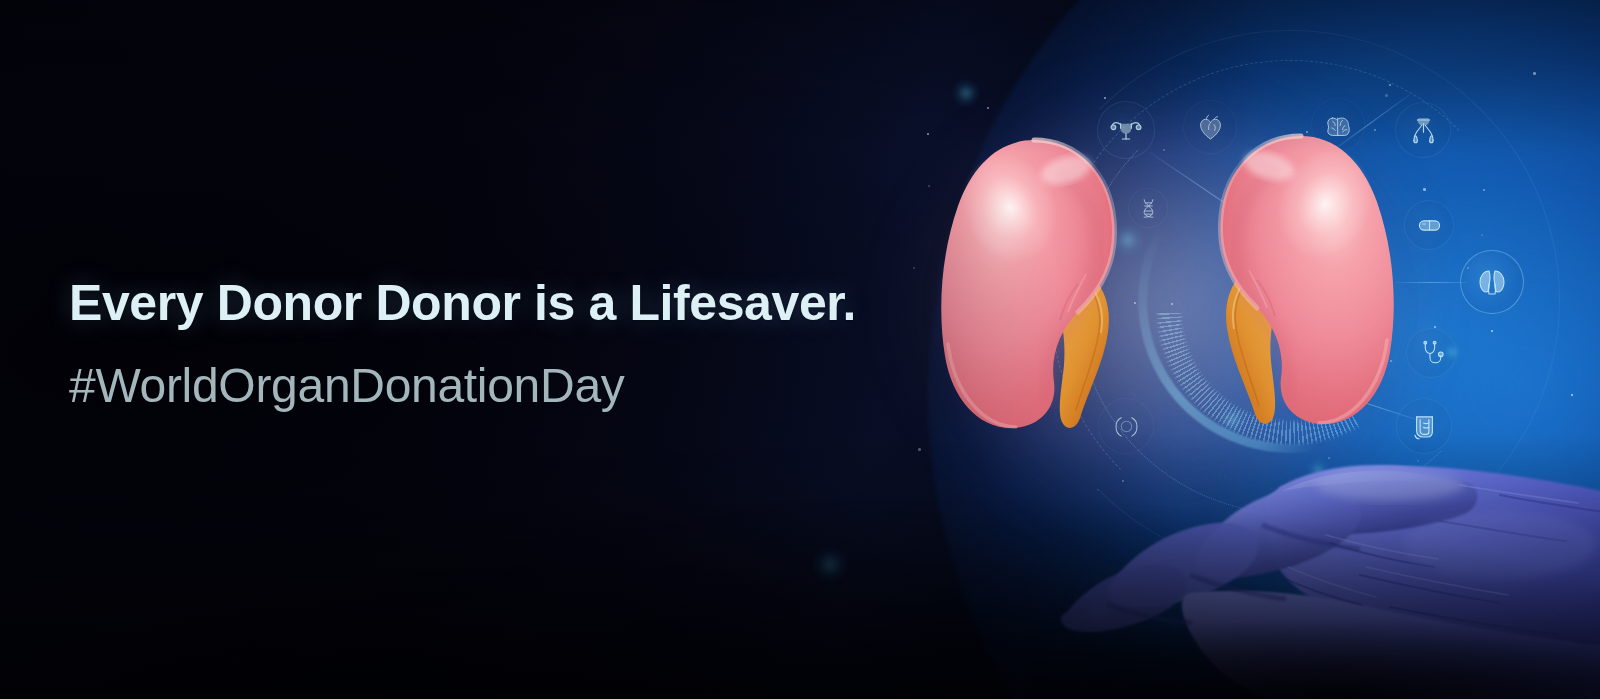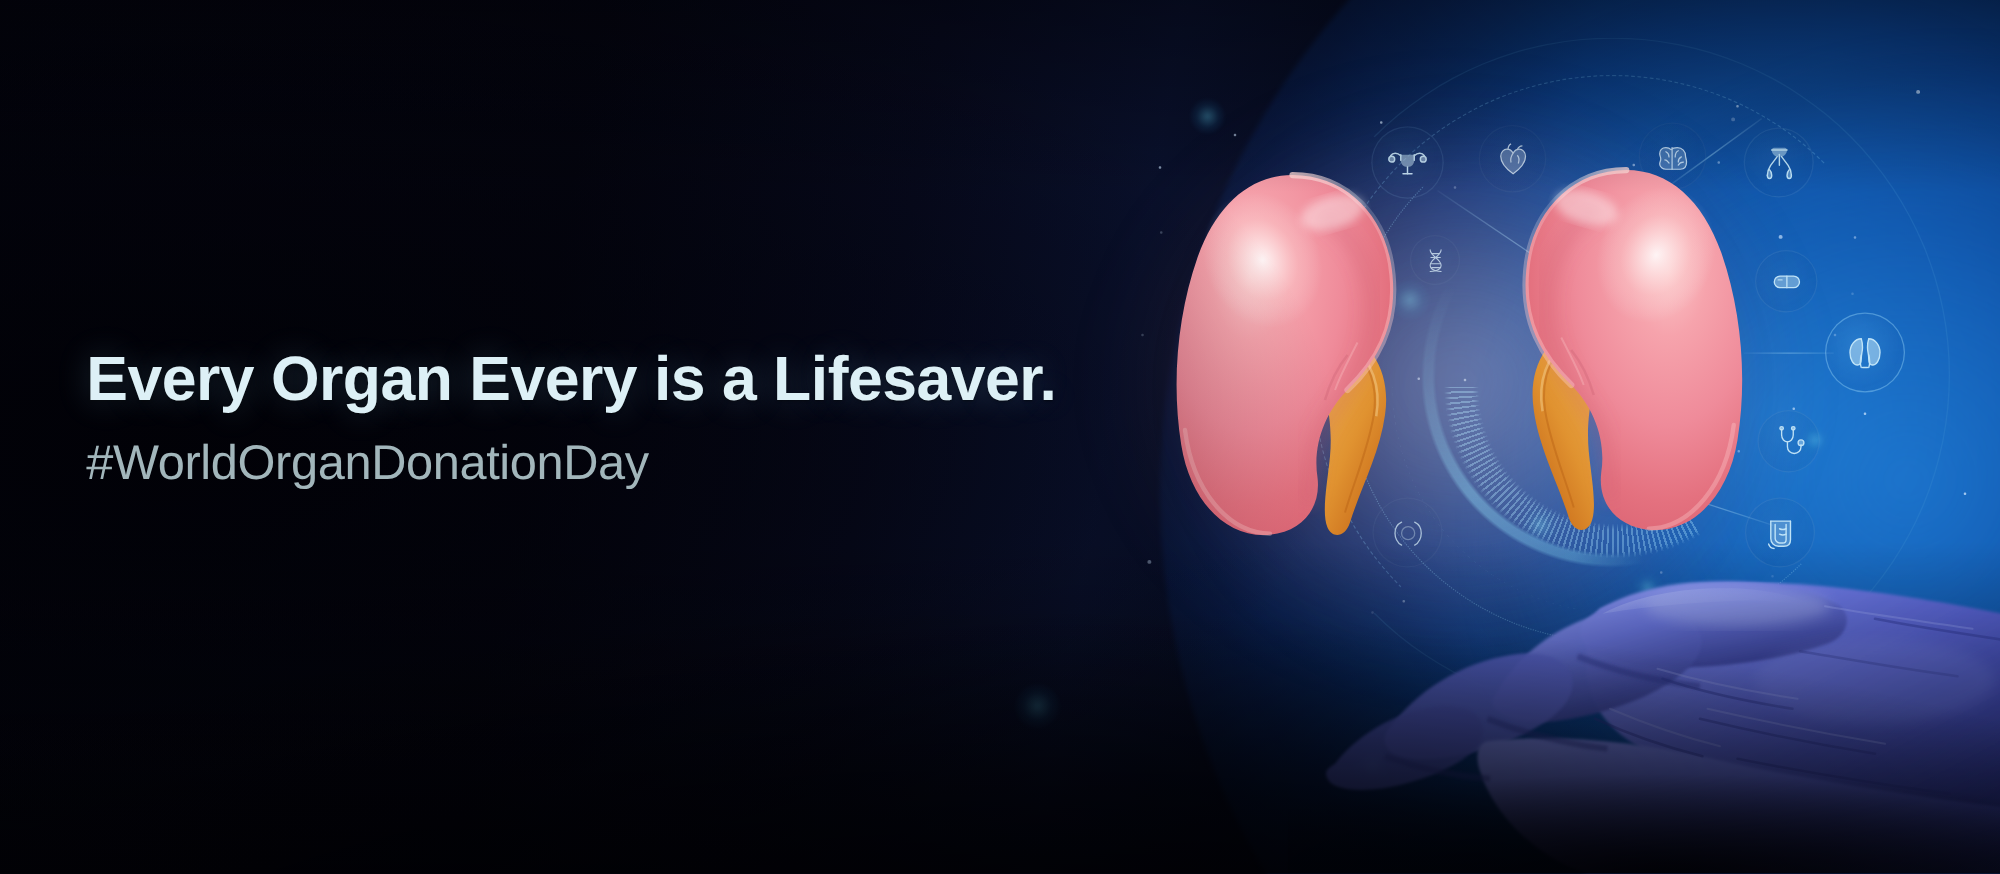--- a/index.html
+++ b/index.html
@@ -226,22 +226,22 @@
   .headline{
     font-size:50px;
     font-weight:700;
     letter-spacing:-0.4px;
     line-height:1.08;
     color:#ddf0f6;
     text-shadow:0 0 26px rgba(150,225,255,0.22), 0 1px 2px rgba(0,0,0,0.6);
     white-space:nowrap;
   }
   .subline{
-    margin-top:20px;
-    font-size:39px;
+    margin-top:30px;
+    font-size:48px;
     font-weight:400;
     letter-spacing:-0.3px;
     line-height:1.1;
     color:#a2b6bb;
     white-space:nowrap;
   }
 </style>
 </head>
 <body>
 
@@ -603,17 +603,17 @@
       <ellipse cx="360" cy="60" rx="74" ry="16" fill="#cdd8ff" opacity=".30" filter="url(#handSoft)"></ellipse>
       <ellipse cx="470" cy="120" rx="96" ry="34" fill="#9aa8ff" opacity=".16" filter="url(#handSoft)"></ellipse>
 
       <rect x="0" y="160" width="600" height="114" fill="url(#handDark)"></rect>
     </svg>
   </div>
 
   <div class="bg-vignette"></div>
 
   <div class="copy">
-    <div class="headline">Every Organ Every is a Lifesaver.</div>
+    <div class="headline">Every Donor Donor is a Lifesaver.</div>
     <div class="subline">#WorldOrganDonationDay</div>
   </div>
 
 </div>
 
 </body></html>

